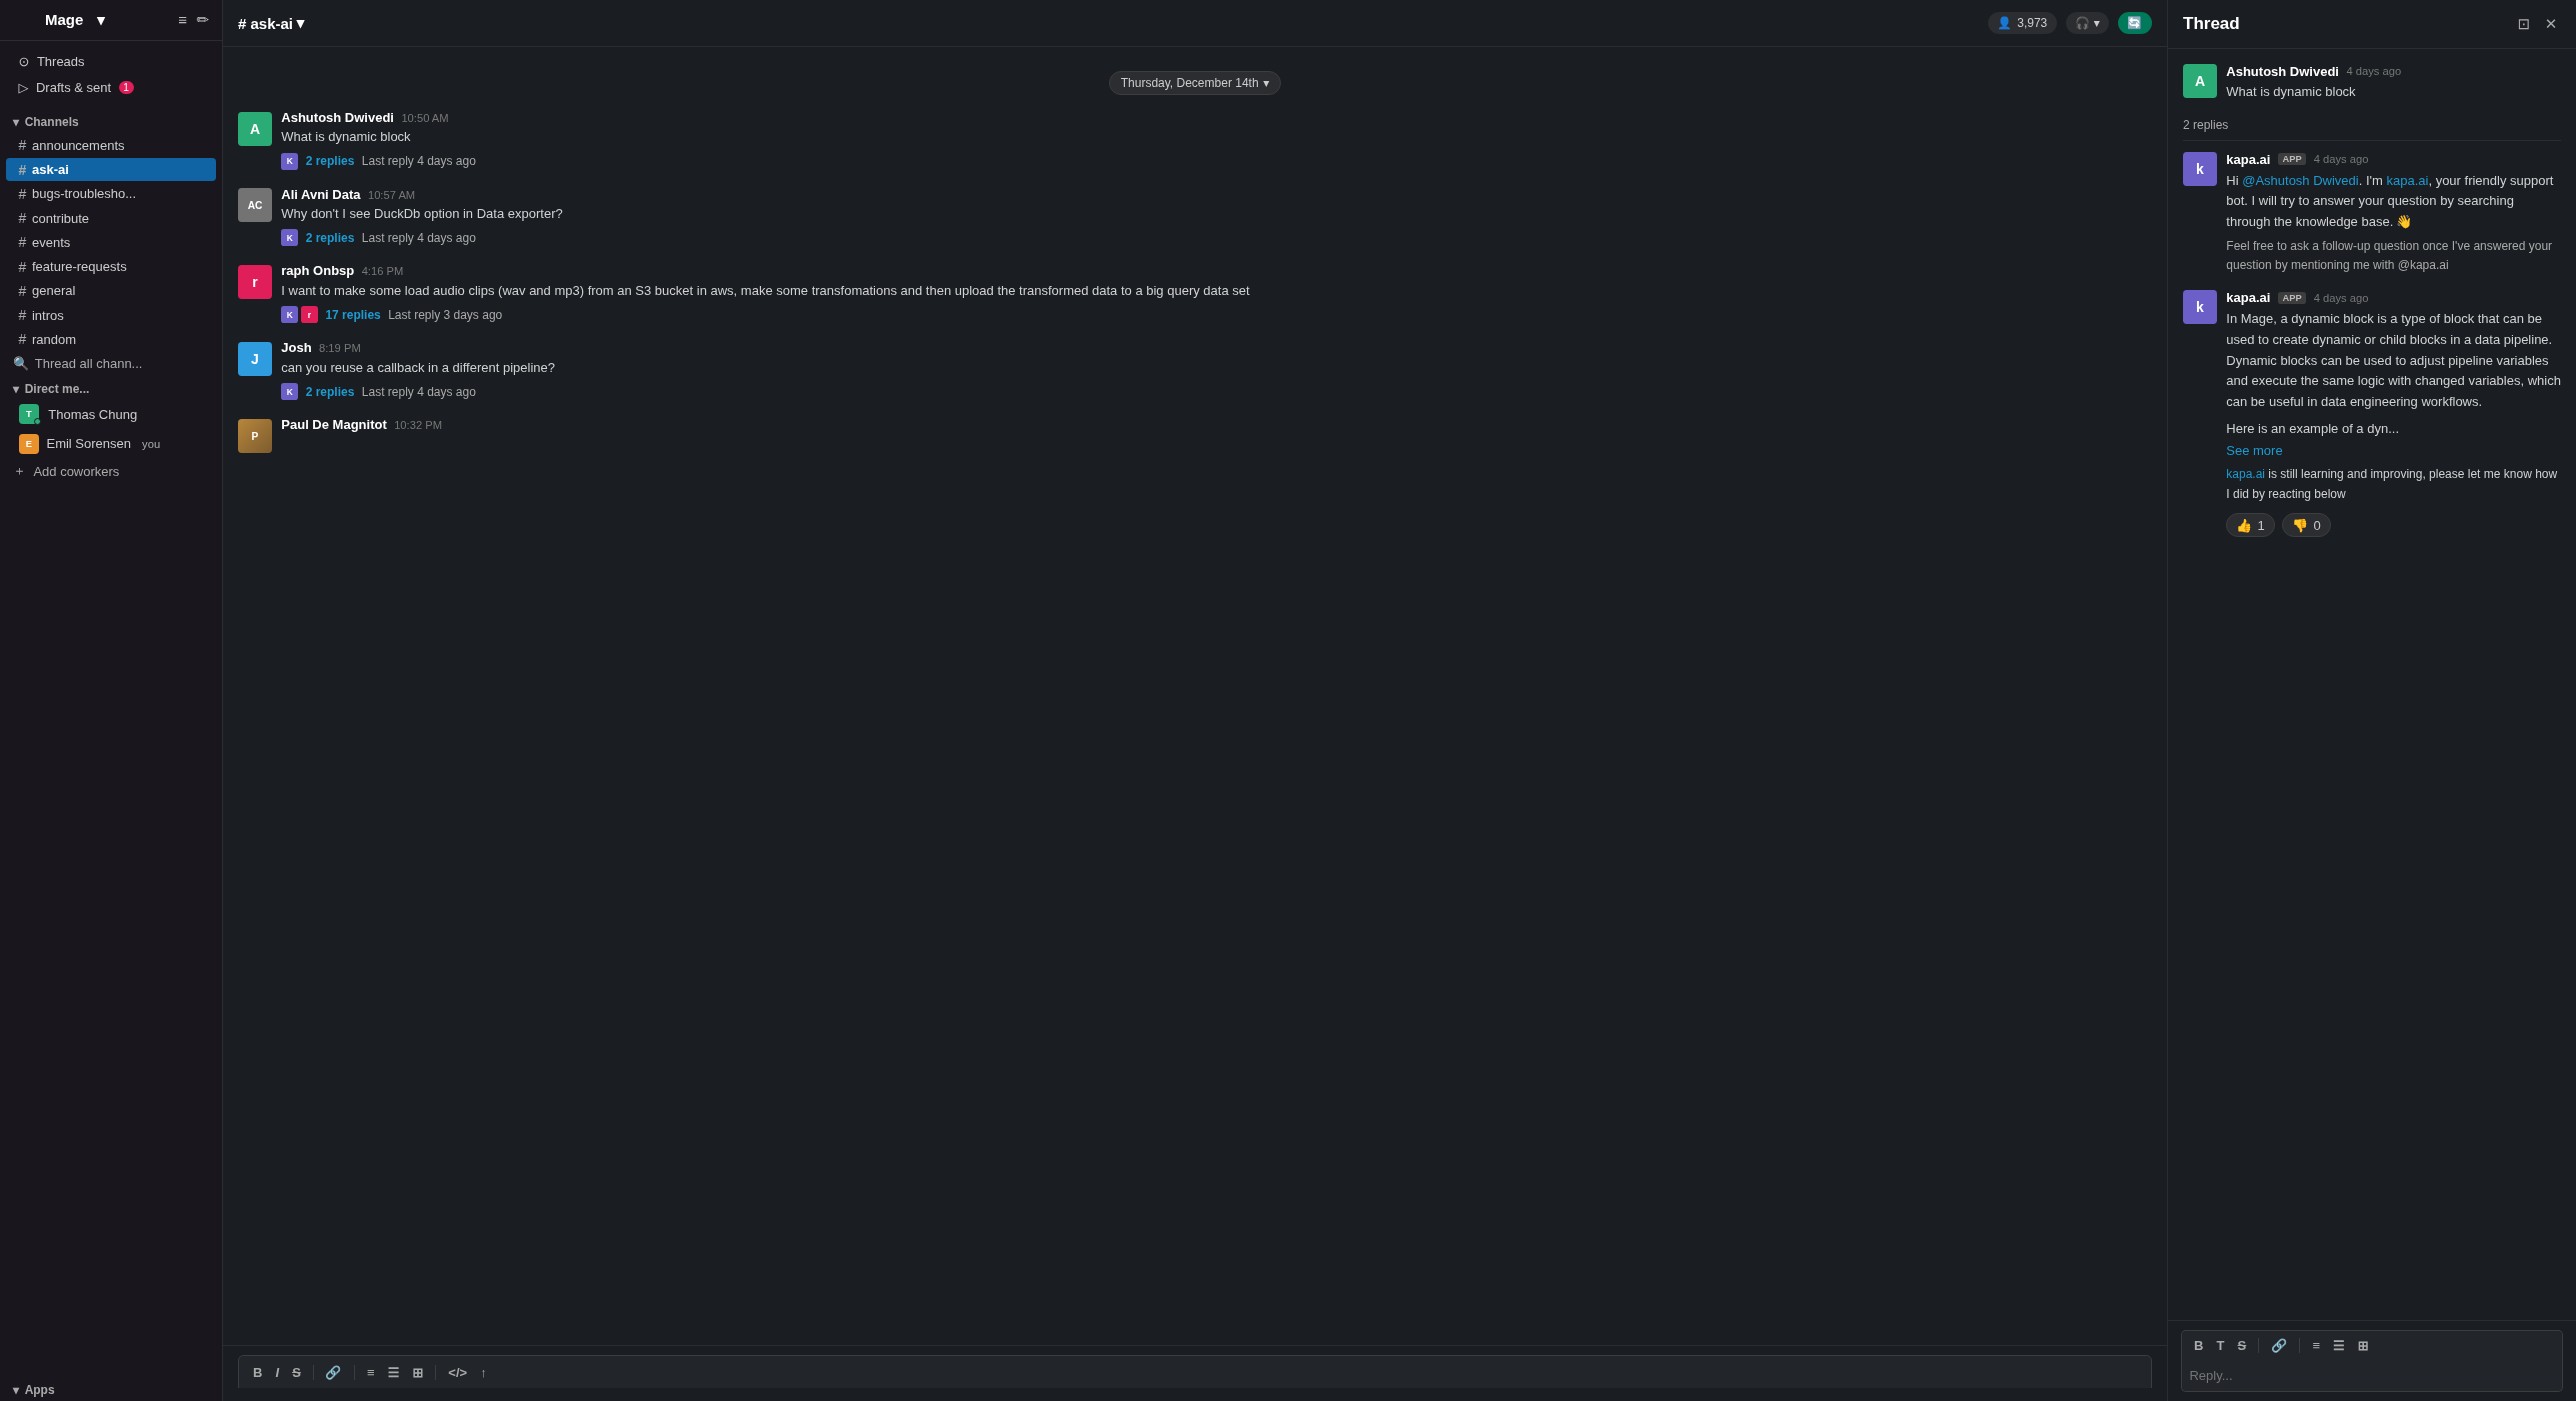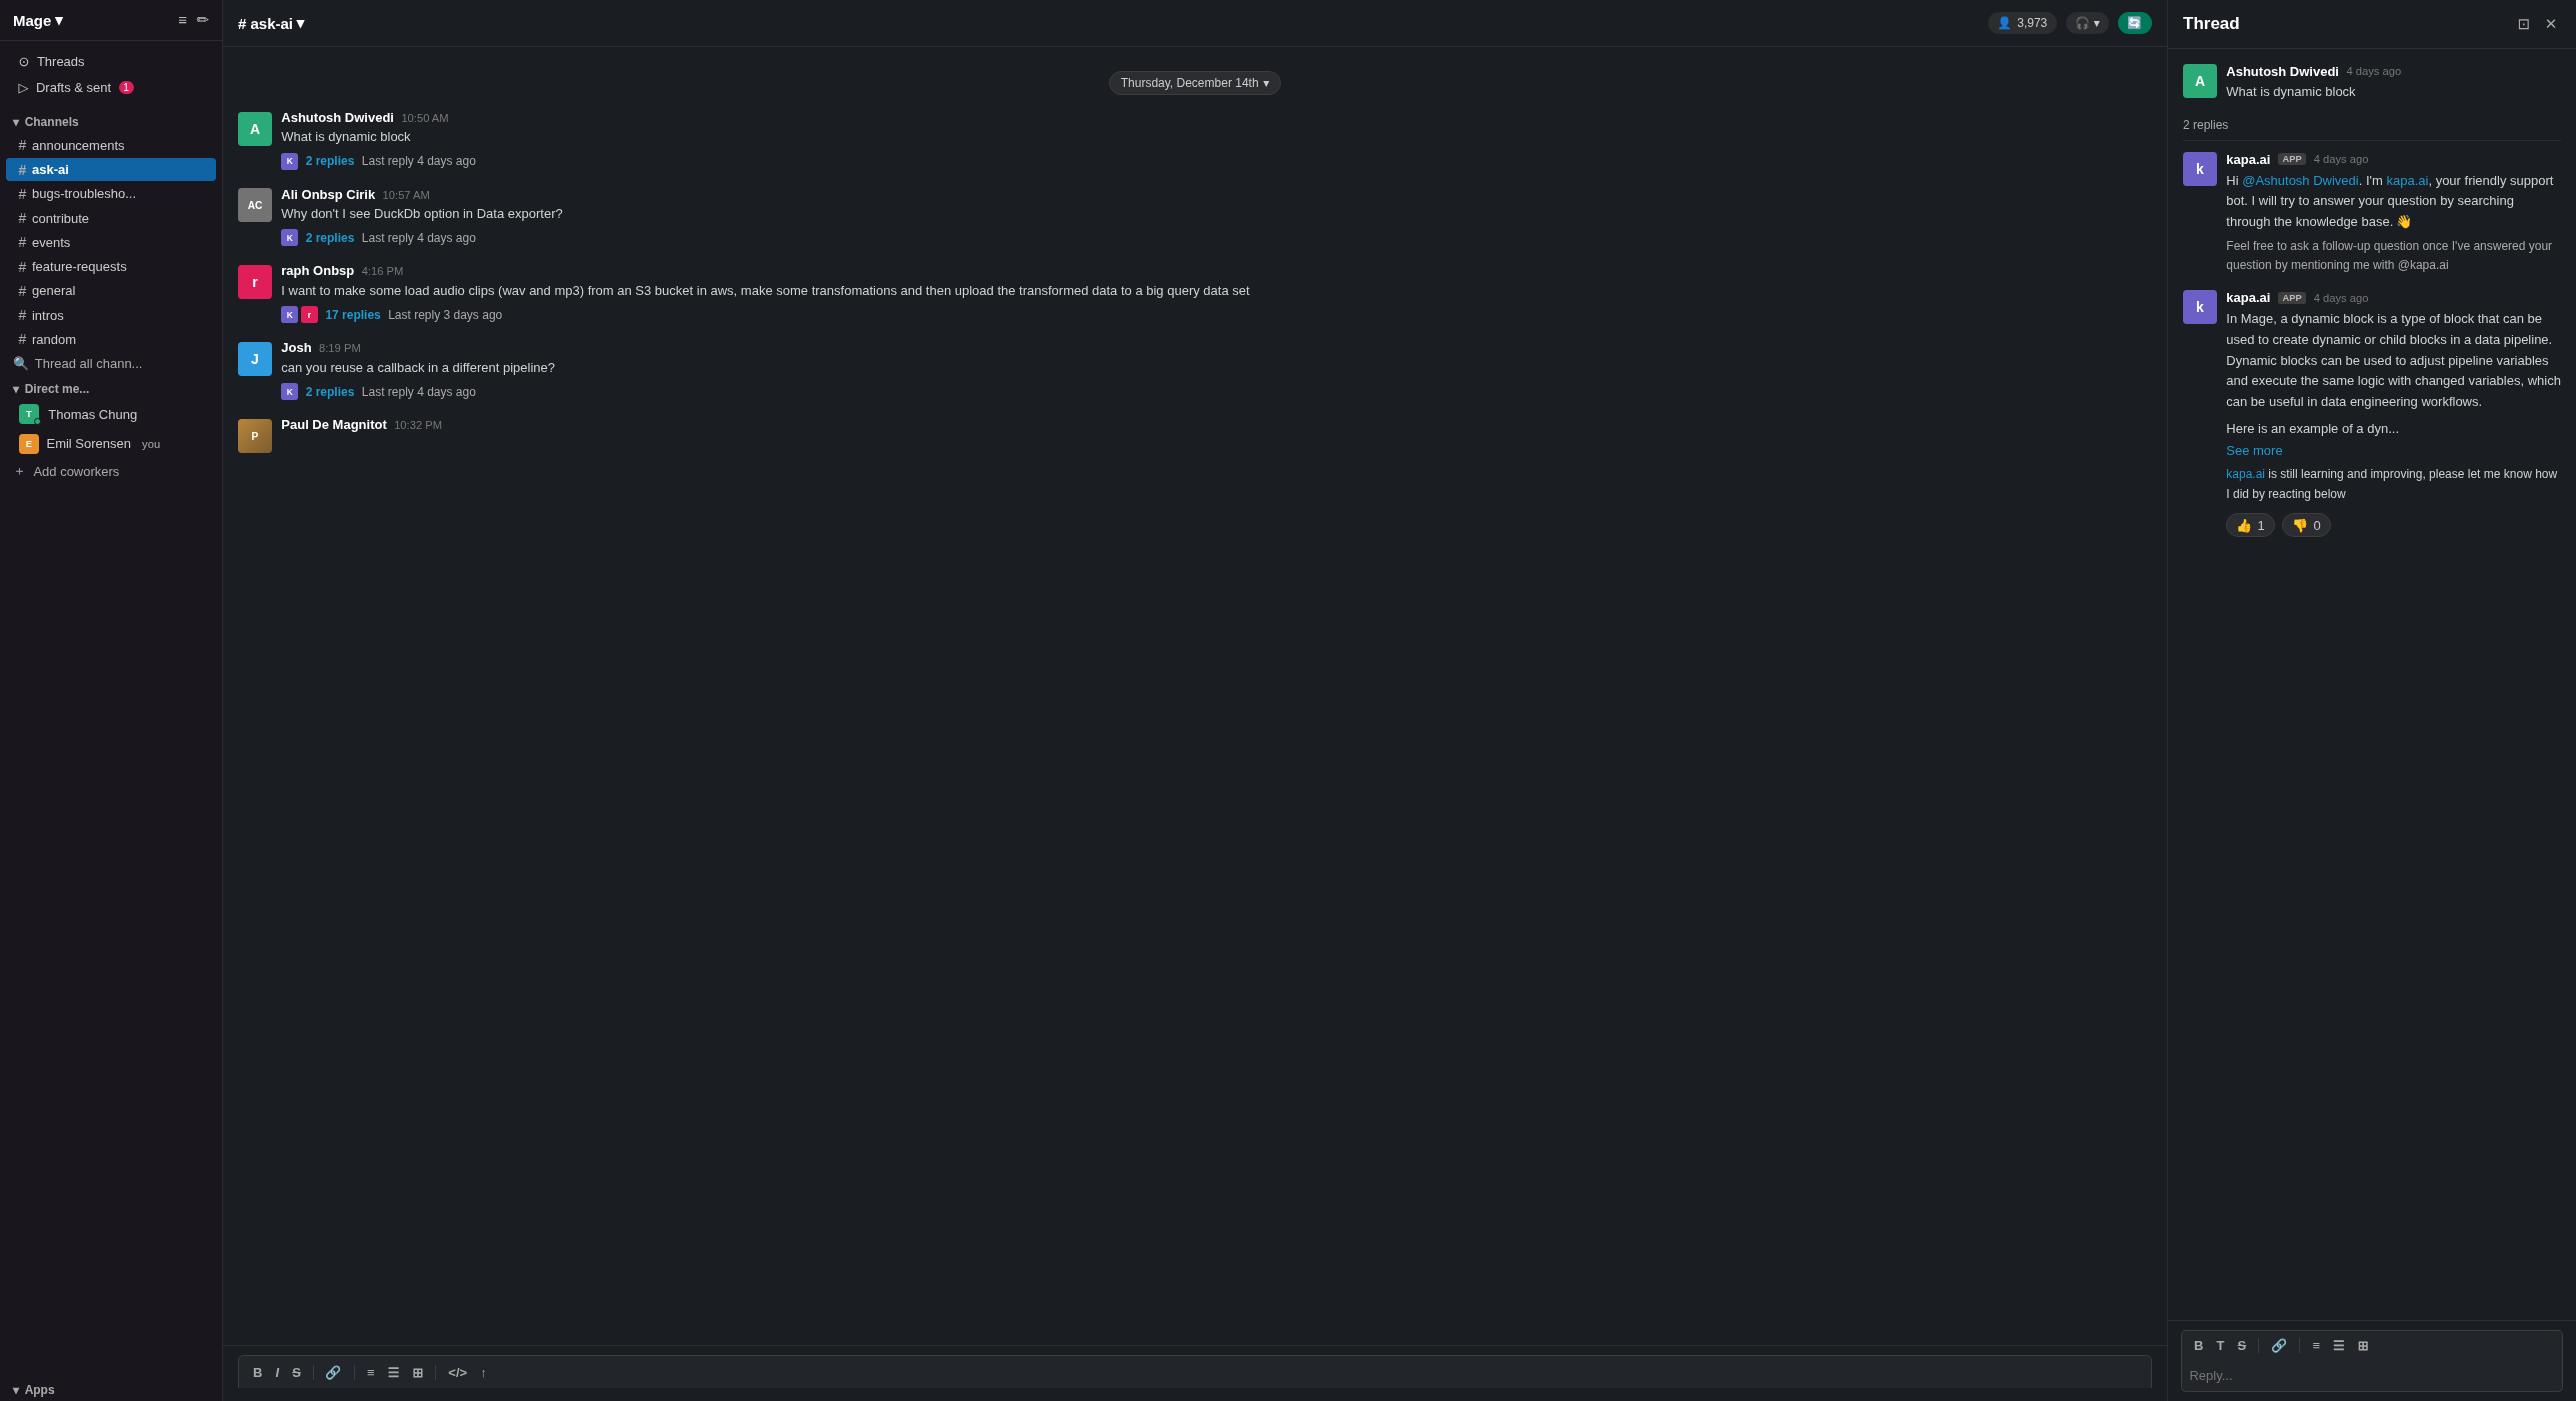--- a/index.html
+++ b/index.html
@@ -29,22 +29,23 @@
       align-items: center;
       justify-content: space-between;
       padding: 11.2px 13px;
       border-bottom: 0.9px solid #2c2d30;
     }
     .workspace-name {
       font-size: 15px;
       font-weight: 700;
       color: #fff;
       display: flex;
-      align-items: center;
-      gap: 4px;
+      align-items: flex-start;
+      gap: 14px;
+      margin-left: 32px;
     }
     .sidebar-icons {
       display: flex;
       gap: 9.3px;
       color: #bbb;
     }
     .sidebar-icon {
       cursor: pointer;
       font-size: 15px;
     }
@@ -446,21 +447,21 @@
           <span class="reply-link">2 replies</span>
           <span class="reply-meta">Last reply 4 days ago</span>
         </div>
       </div>
     </div>
 
     <div class="message-group">
       <div class="msg-avatar" style="background:#737373; font-size:10.2px;">AC</div>
       <div class="msg-content">
         <div class="msg-header">
-          <span class="msg-author">Ali Onbsp Cirik</span>
+          <span class="msg-author">Ali Avni Data</span>
           <span class="msg-time">10:57 AM</span>
         </div>
         <div class="msg-text">Why don't I see DuckDb option in Data exporter?</div>
         <div class="reply-bar">
           <div class="reply-avatar" style="background:#6c5fc7;">K</div>
           <span class="reply-link">2 replies</span>
           <span class="reply-meta">Last reply 4 days ago</span>
         </div>
       </div>
     </div>

